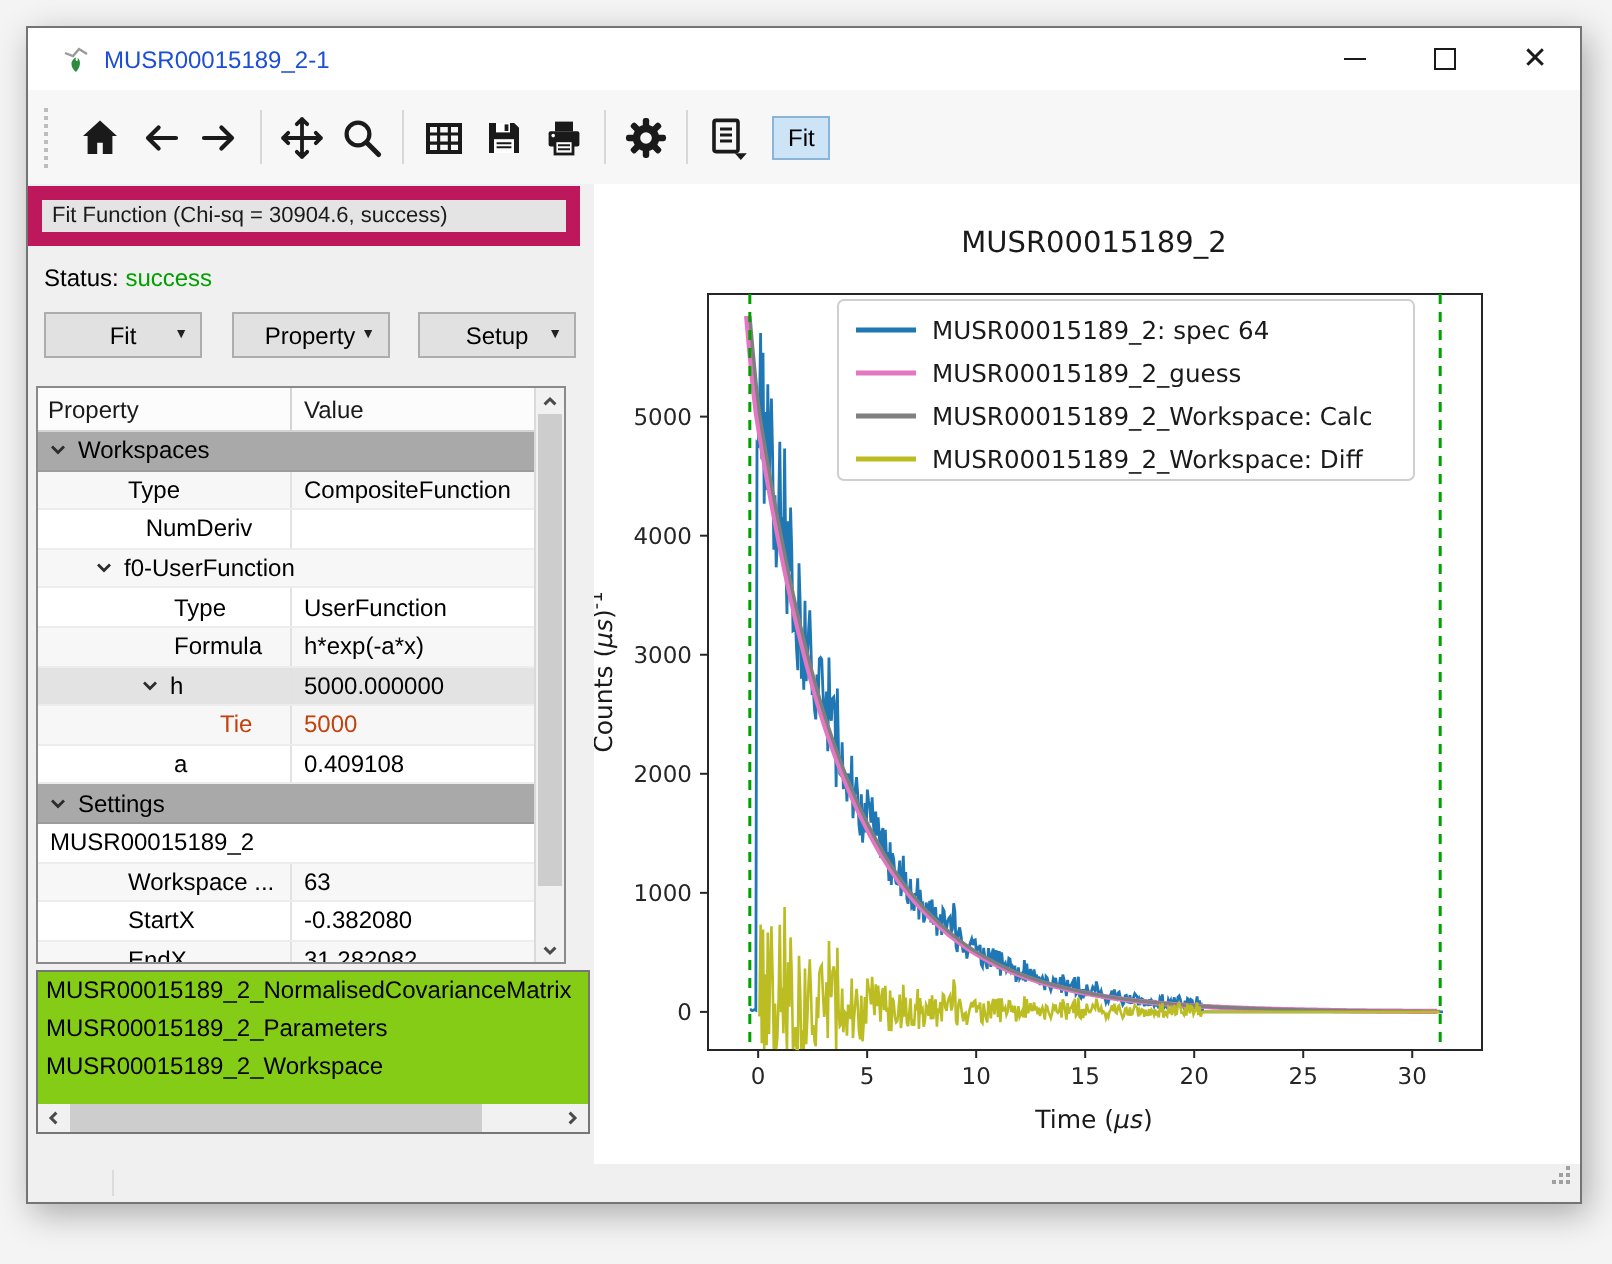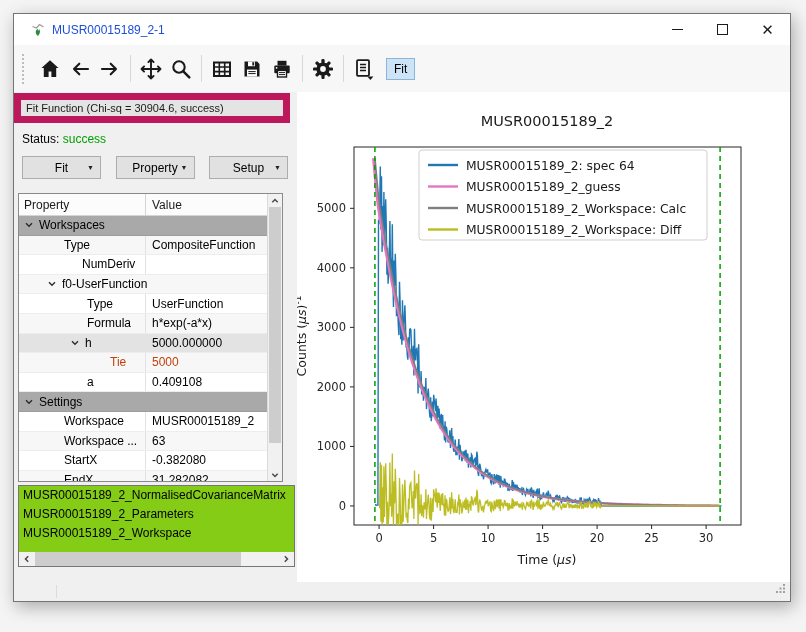--- a/index.html
+++ b/index.html
@@ -215,21 +215,21 @@
                 </div>
                 <div class="prow alt">
                   <div class="c1" style="padding-left: 45px;">
                     <span>Type</span>
                   </div>
                   <div class="c2">
                     <span>CompositeFunction</span>
                   </div>
                 </div>
                 <div class="prow">
-                  <div class="c1" style="padding-left: 63px;">
+                  <div class="c1" style="padding-left: 35px; justify-content: center;">
                     <span>NumDeriv</span>
                   </div>
                 </div>
                 <div class="prow span alt">
                   <div class="c1" style="padding-left: 29px; width: auto; flex: 1 1 0%;">
                     <span class="chev">
                       <svg width="8" height="6" viewBox="0 0 8 6">
                         <path d="M1 1.3 L4 4.3 L7 1.3" stroke="#2c2c2c" stroke-width="1.4" fill="none"></path>
                       </svg>
                     </span>
@@ -285,23 +285,20 @@
                   <div class="c1" style="padding-left: 6px; width: auto; flex: 1 1 0%;">
                     <span class="chev">
                       <svg width="8" height="6" viewBox="0 0 8 6">
                         <path d="M1 1.3 L4 4.3 L7 1.3" stroke="#2c2c2c" stroke-width="1.4" fill="none"></path>
                       </svg>
                     </span>
                     <span>Settings</span>
                   </div>
                 </div>
                 <div class="prow">
-                  <div class="c1" style="padding-left: 45px;">
-                    <span>Workspace</span>
-                  </div>
                   <div class="c2">
                     <span>MUSR00015189_2</span>
                   </div>
                 </div>
                 <div class="prow alt">
                   <div class="c1" style="padding-left: 45px;">
                     <span>Workspace ...</span>
                   </div>
                   <div class="c2">
                     <span>63</span>

